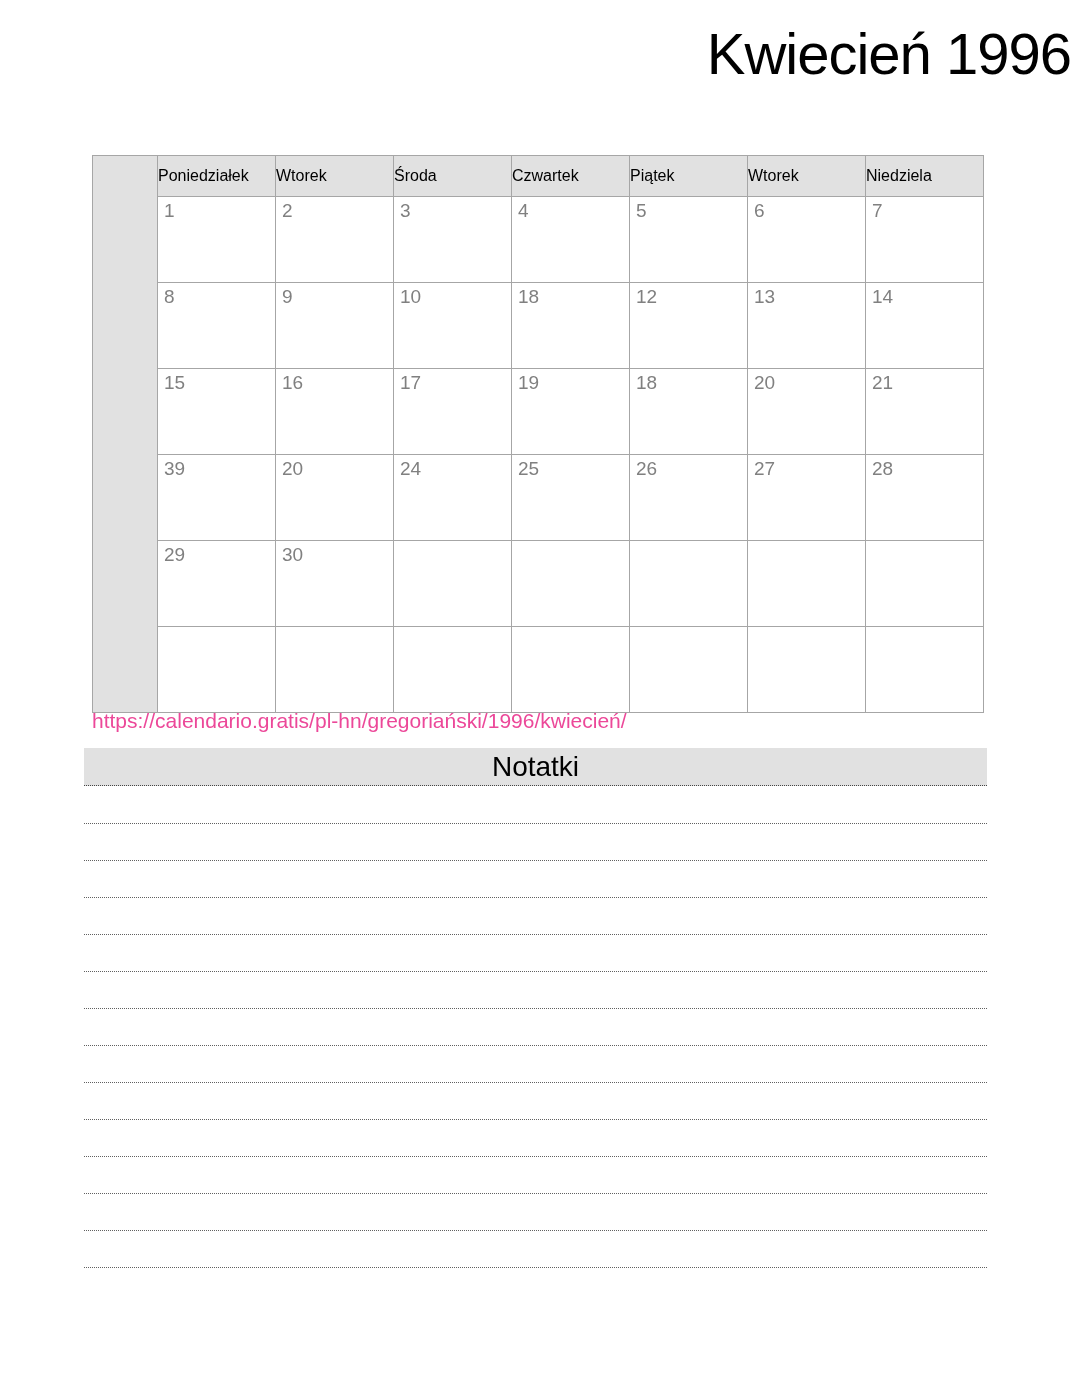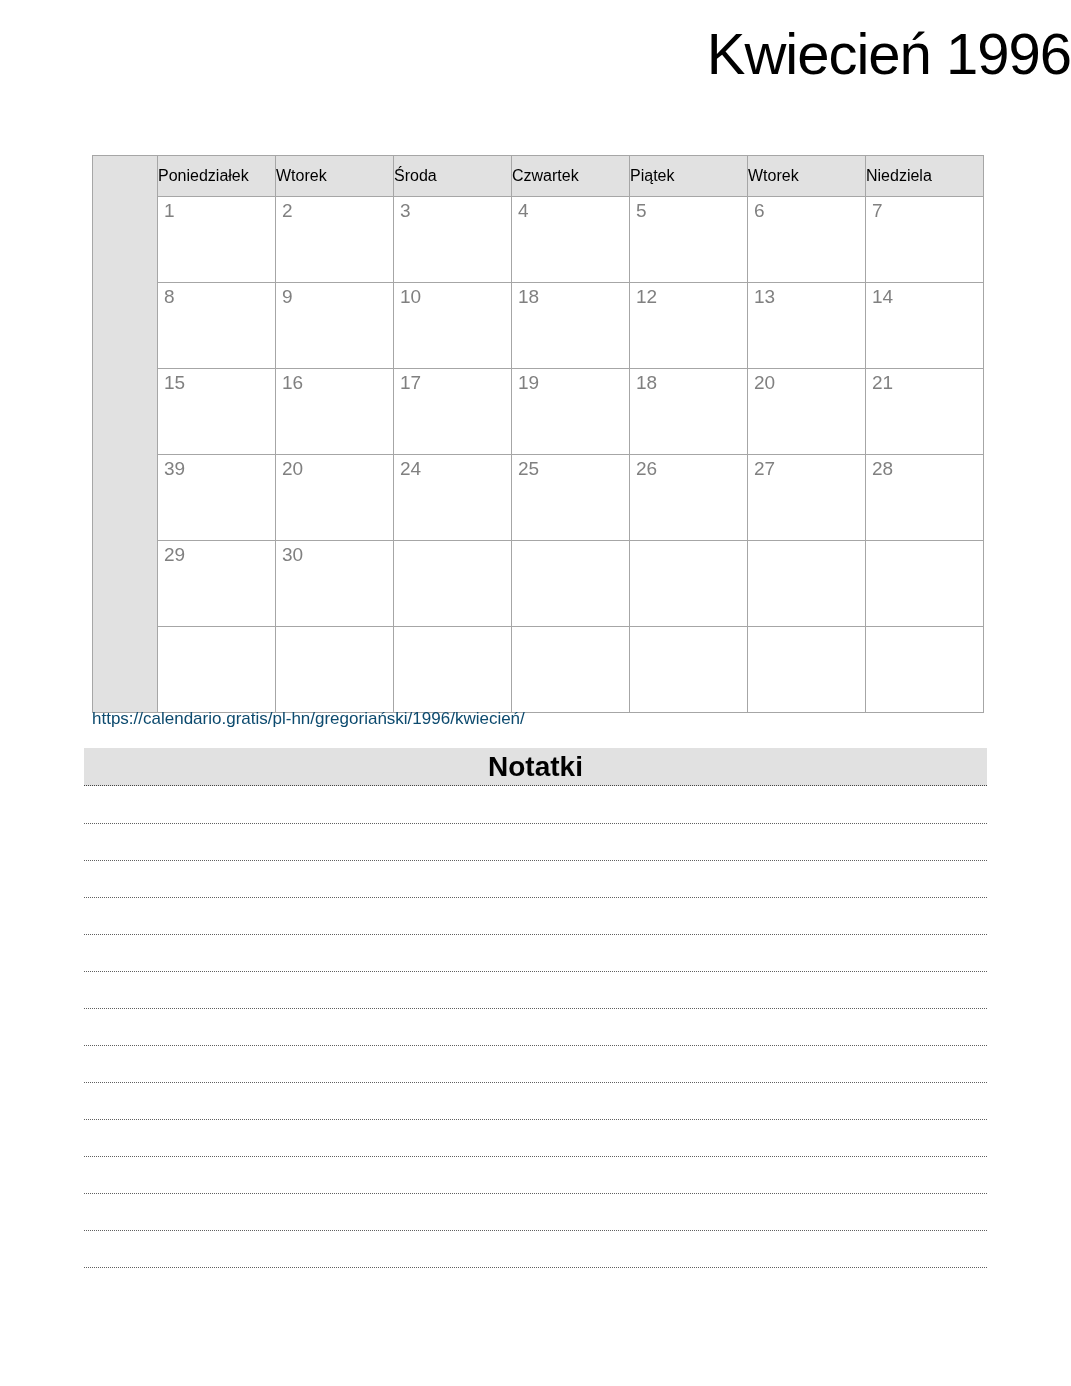--- a/index.html
+++ b/index.html
@@ -50,32 +50,32 @@
     vertical-align:top;text-align:left;
   }
   .num{
     display:inline-block;
     padding:3px 0 0 6px;
     font-size:19px;
     color:var(--day-number);
   }
   .src-url{
     position:absolute;left:92px;top:709px;
-    font-size:17px;color:#0c4a6e;
+    font-size:21px;color:#ec4899;
     margin:0;
   }
   .notes-bar{
     position:absolute;left:84px;top:748px;
     width:903px;height:37px;
     background:var(--header-bg);
     border-bottom:1px dotted #444;
     text-align:center;
   }
   .notes-bar .notes-title{
-    font-size:28px;line-height:38px;color:#000;font-weight:bold;
+    font-size:28px;line-height:38px;color:#000;
   }
   .note-lines{
     position:absolute;left:84px;top:787px;
     width:903px;
   }
   .note-line{
     height:36px;
     border-bottom:1px dotted var(--dotted-line);
   }
 </style>

